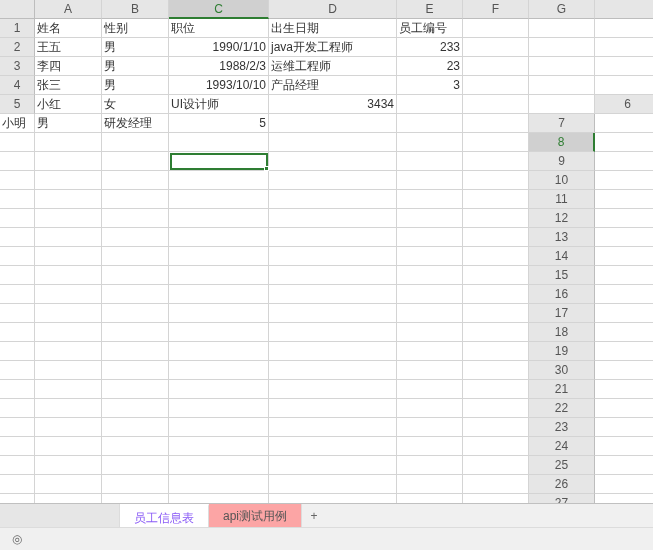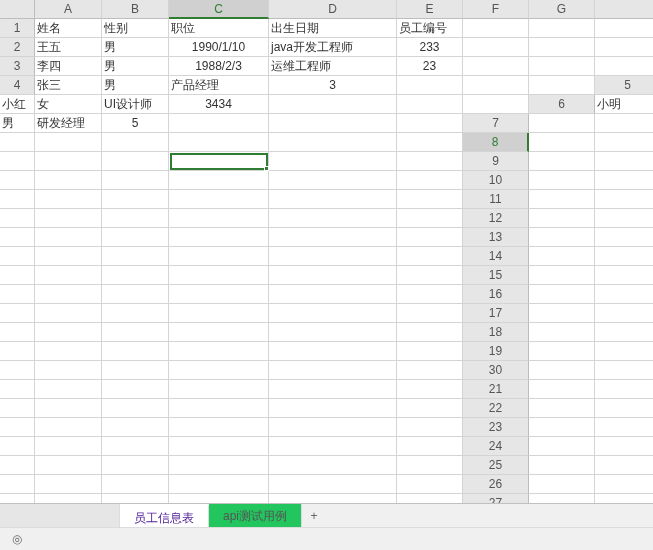--- a/index.html
+++ b/index.html
@@ -52,21 +52,21 @@
     border-right: 1px solid #bdbdbd;
   }
   .rhead.active {
     background: #d0d0d0;
     color: #2e7d32;
     border-right: 2px solid #2e7d32;
   }
   .cell {
     background: #fff;
   }
-  .right { text-align: center; }
+  .right { text-align: right; }
   .selection {
     position: absolute;
     border: 2px solid #2e7d32;
     pointer-events: none;
   }
   .sel-handle {
     position: absolute;
     right: -3px;
     bottom: -3px;
     width: 5px; height: 5px;
@@ -85,27 +85,27 @@
   }
   .tab-spacer {
     width: 120px;
     border-right: 1px solid #dcdcdc;
     background: #e6e6e6;
   }
   .tab {
     padding: 0 14px;
     line-height: 24px;
     border-right: 1px solid #dcdcdc;
-    background: #22c55e;
+    background: #fca5a5;
     color: #555;
     cursor: pointer;
   }
   .tab.active {
     background: #ffffff;
-    color: #4c1d95;
+    color: #8b5cf6;
     border-top: 2px solid transparent;
     position: relative;
   }
   .tab-add {
     width: 24px;
     text-align: center;
     line-height: 24px;
     color: #666;
     cursor: pointer;
   }
@@ -157,20 +157,21 @@
     <div class="cell">男</div>
     <div class="cell right">1988/2/3</div>
     <div class="cell">运维工程师</div>
     <div class="cell right">23</div>
     <div class="cell"></div>
     <div class="cell"></div>
     <div class="cell"></div>
     <div class="rhead">4</div>
     <div class="cell">张三</div>
     <div class="cell">男</div>
+    <div class="cell right">1993/10/10</div>
     <div class="cell">产品经理</div>
     <div class="cell right">3</div>
     <div class="cell"></div>
     <div class="cell"></div>
     <div class="cell"></div>
     <div class="rhead">5</div>
     <div class="cell">小红</div>
     <div class="cell">女</div>
     <div class="cell">UI设计师</div>
     <div class="cell right">3434</div>

